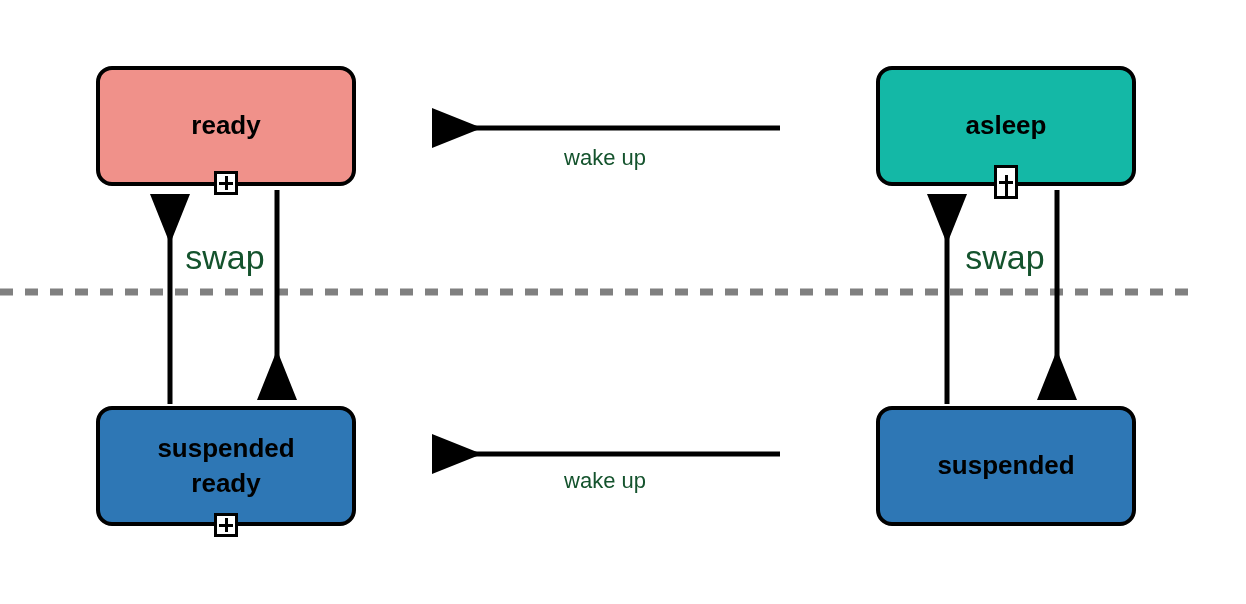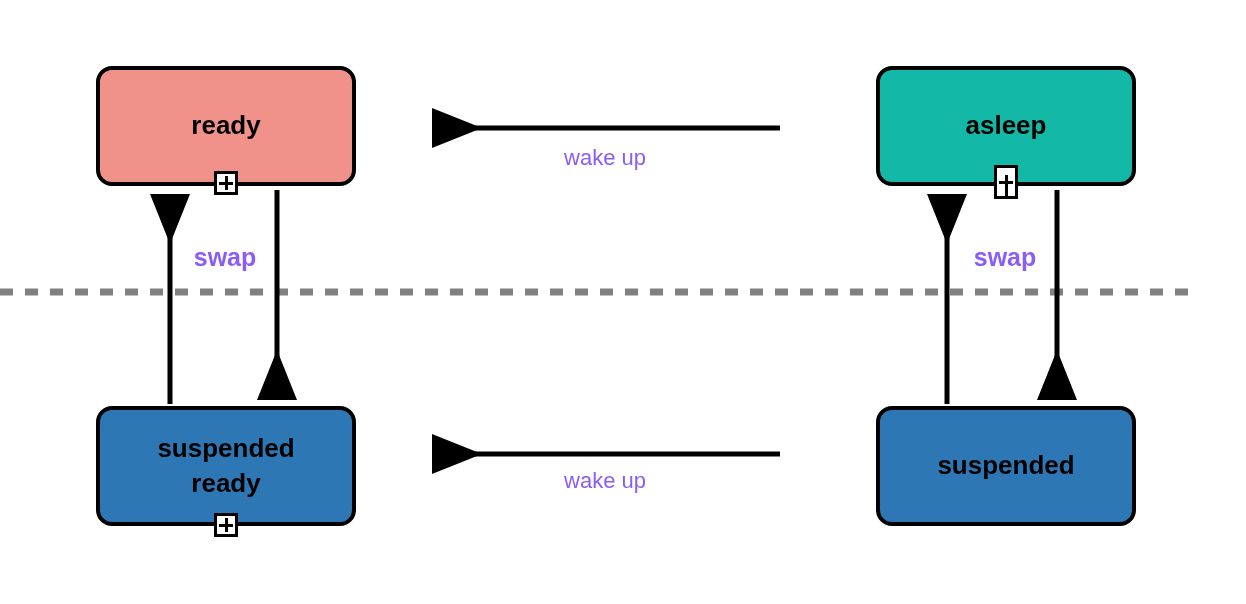--- a/index.html
+++ b/index.html
@@ -68,31 +68,31 @@
     left: 0; right: 0; top: 6px; height: 3px;
   }
   .plus-badge .glyph::after {
     top: 0; bottom: 0; left: 6px; width: 3px;
   }
   .plus-badge.tall .glyph::after {
     top: 0; bottom: -10px;
   }
   .edge-label {
     position: absolute;
-    color: #8b5cf6;
+    color: #14532d;
     white-space: nowrap;
     z-index: 4;
   }
   .edge-label.regular {
     font-size: 22px;
     font-weight: normal;
   }
   .edge-label.bold {
-    font-size: 25px;
-    font-weight: bold;
+    font-size: 34px;
+    font-weight: normal;
   }
 </style>
 </head>
 <body>
 
 <div id="canvas">
 
   <svg class="layer" aria-hidden="true">
     <g id="divider-group">
         <line x1="0" x2="1246" y1="292" y2="292" stroke="#808080" stroke-width="7" stroke-dasharray="13 12"></line>

